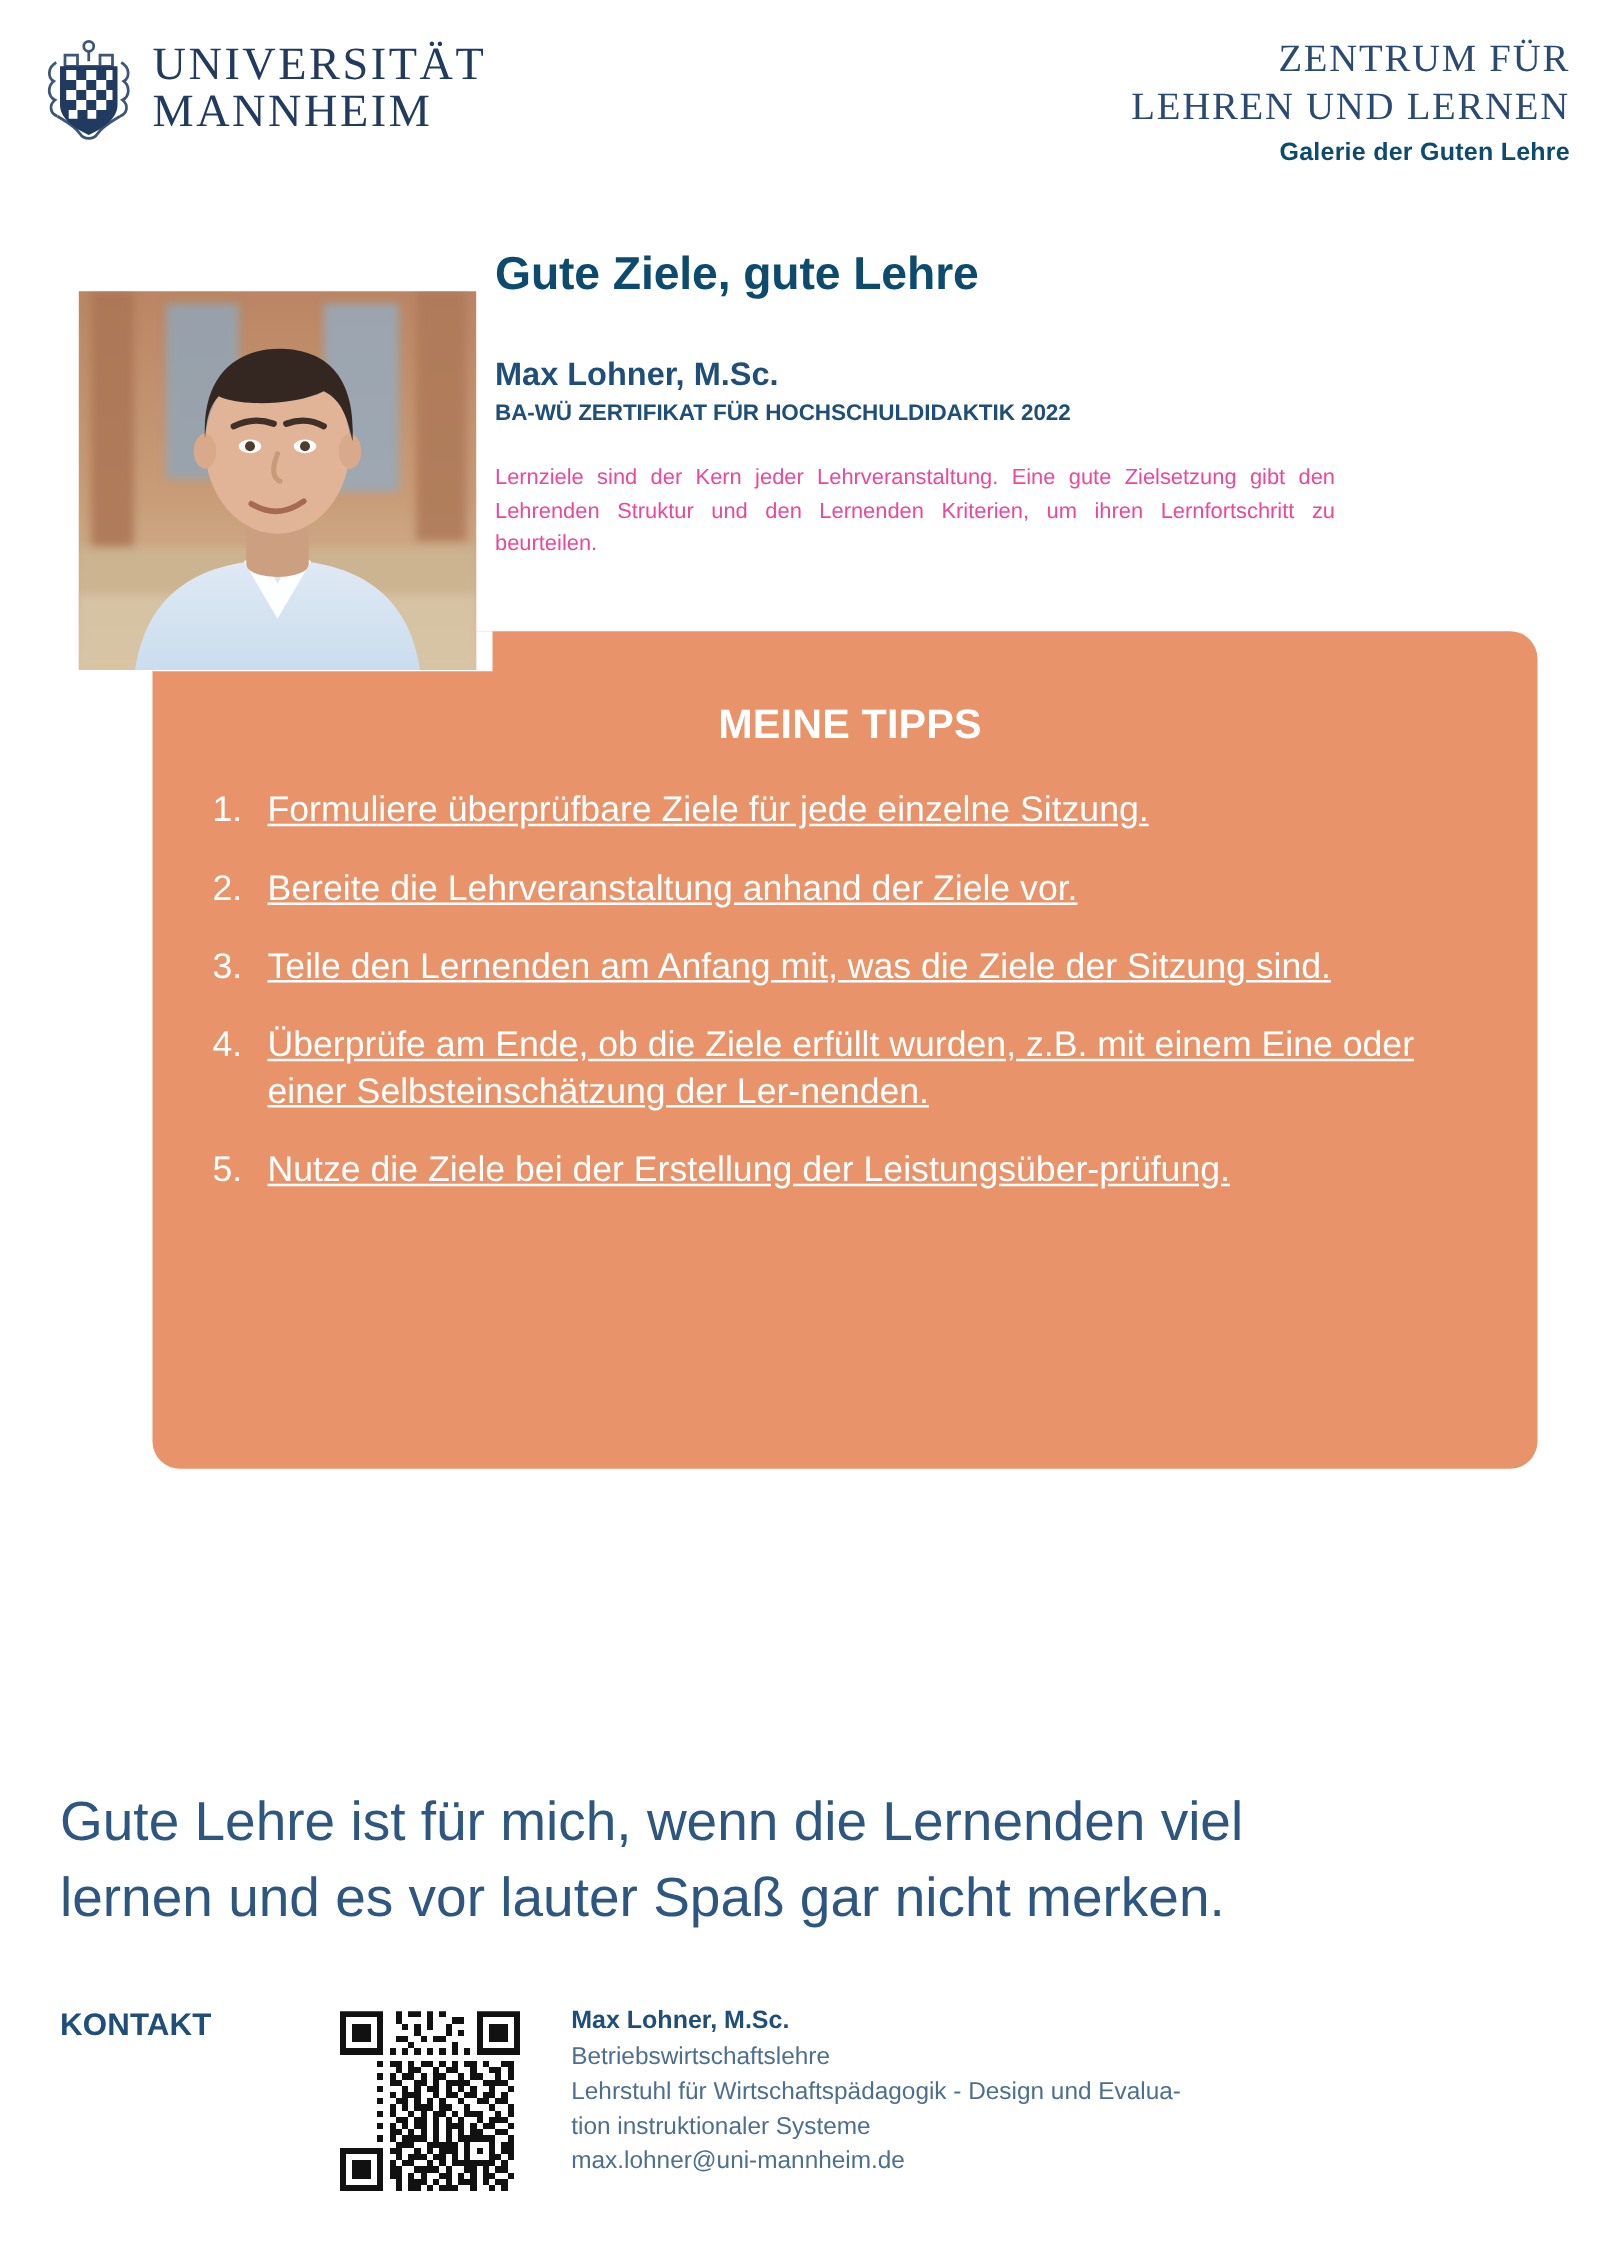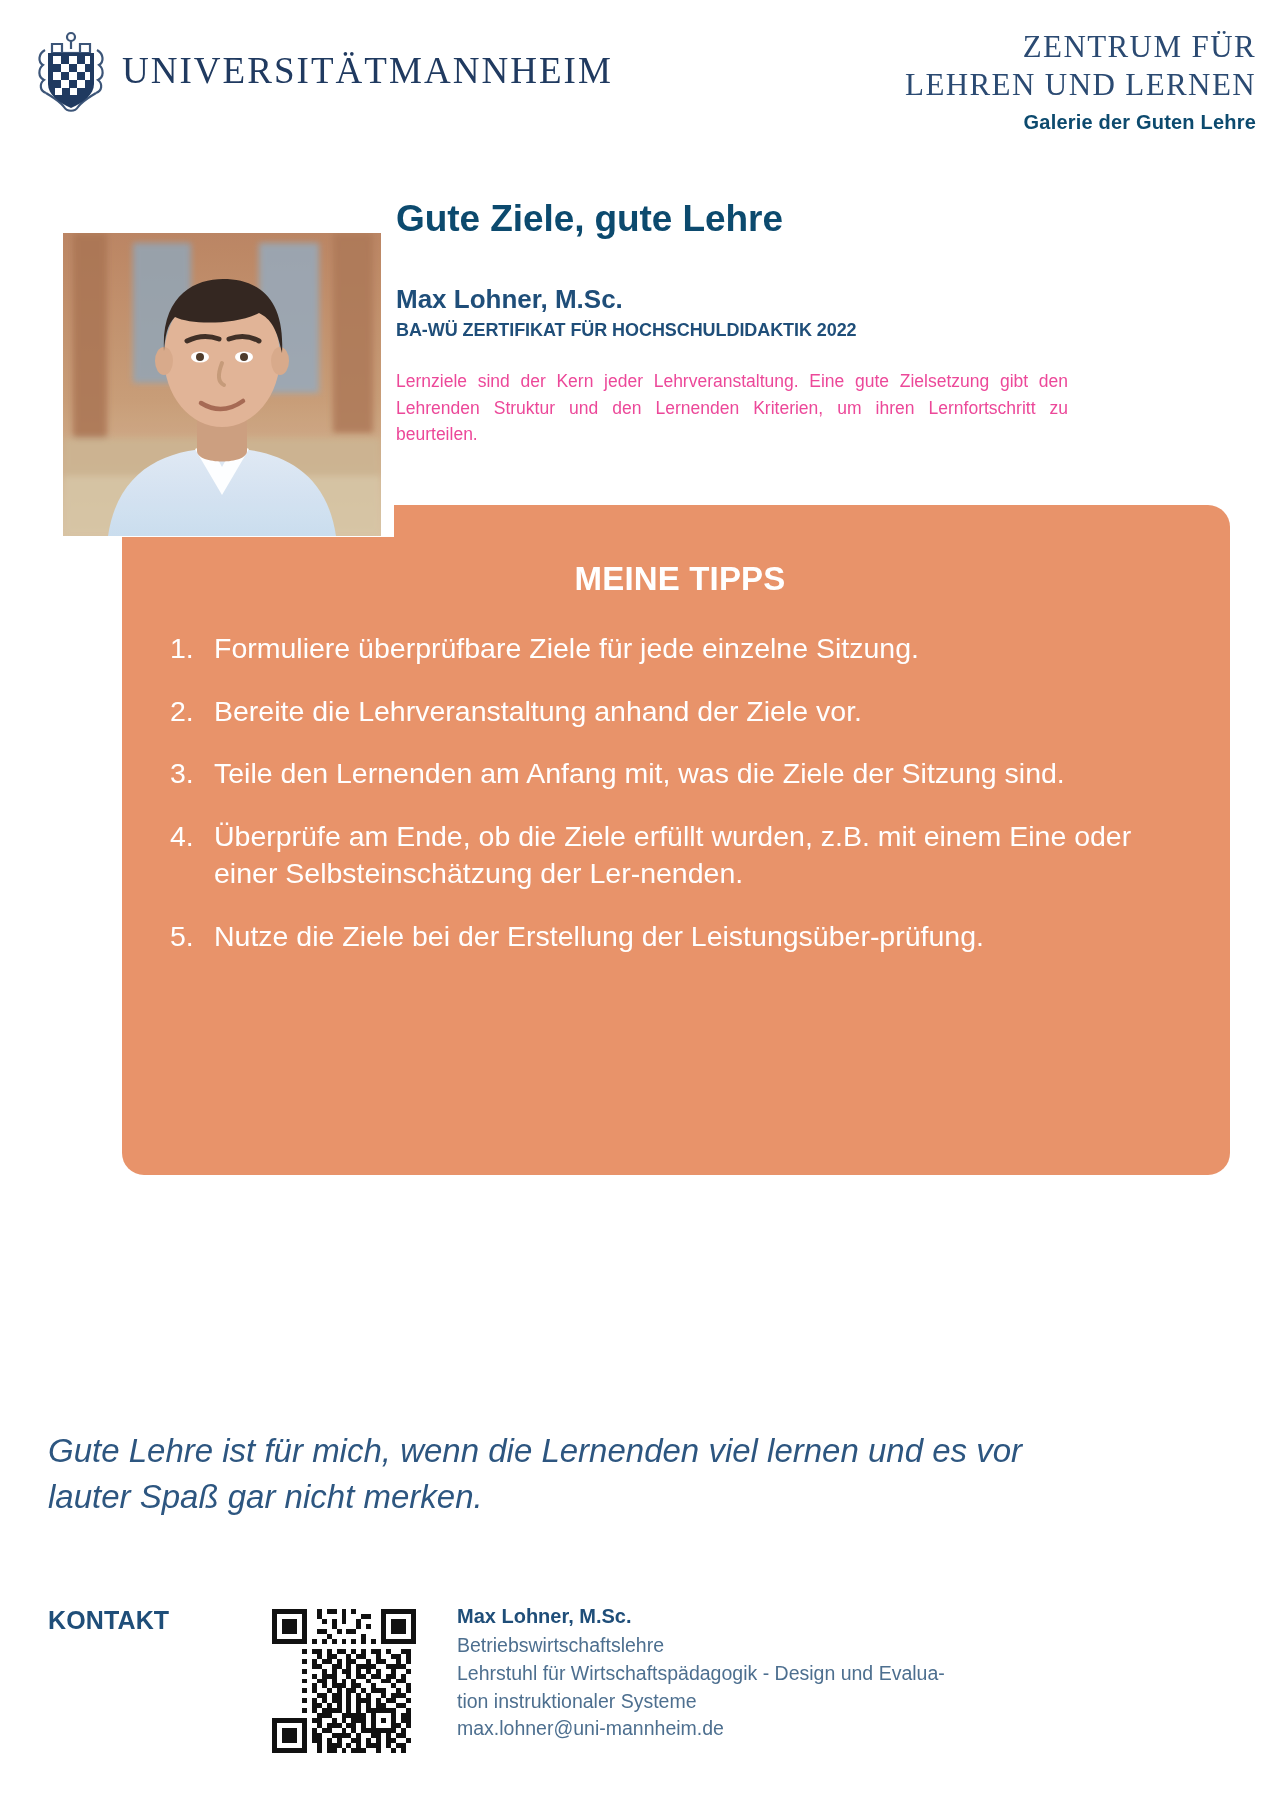--- a/index.html
+++ b/index.html
@@ -37,21 +37,21 @@
     align-items: center;
     gap: 14px;
   }
   .crest {
     width: 74px;
     height: 86px;
     flex: none;
   }
   .uni-wordmark {
     display: flex;
-    flex-direction: row;
+    flex-direction: column;
     line-height: 1.02;
     color: #1d3557;
   }
   .uni-wordmark span {
     font-family: "Liberation Serif", serif;
     font-size: 37px;
     letter-spacing: 0.055em;
     color: #203a60;
     font-weight: 400;
   }
@@ -176,30 +176,30 @@
     color: #ffffff;
   }
   .tip-num {
     flex: none;
     width: 44px;
     text-align: left;
   }
   .tip-text {
     flex: 1;
     text-indent: 0;
+    text-decoration: underline;
   }
 
   
   .quote {
     position: absolute;
     left: 48px;
     top: 1428px;
     width: 1010px;
-    font-size: 33px;
-    font-style: italic;
+    font-size: 44px;
     line-height: 1.38;
     color: #2d5680;
   }
 
   
   .kontakt-label {
     position: absolute;
     left: 48px;
     top: 1606px;
     font-size: 25px;

